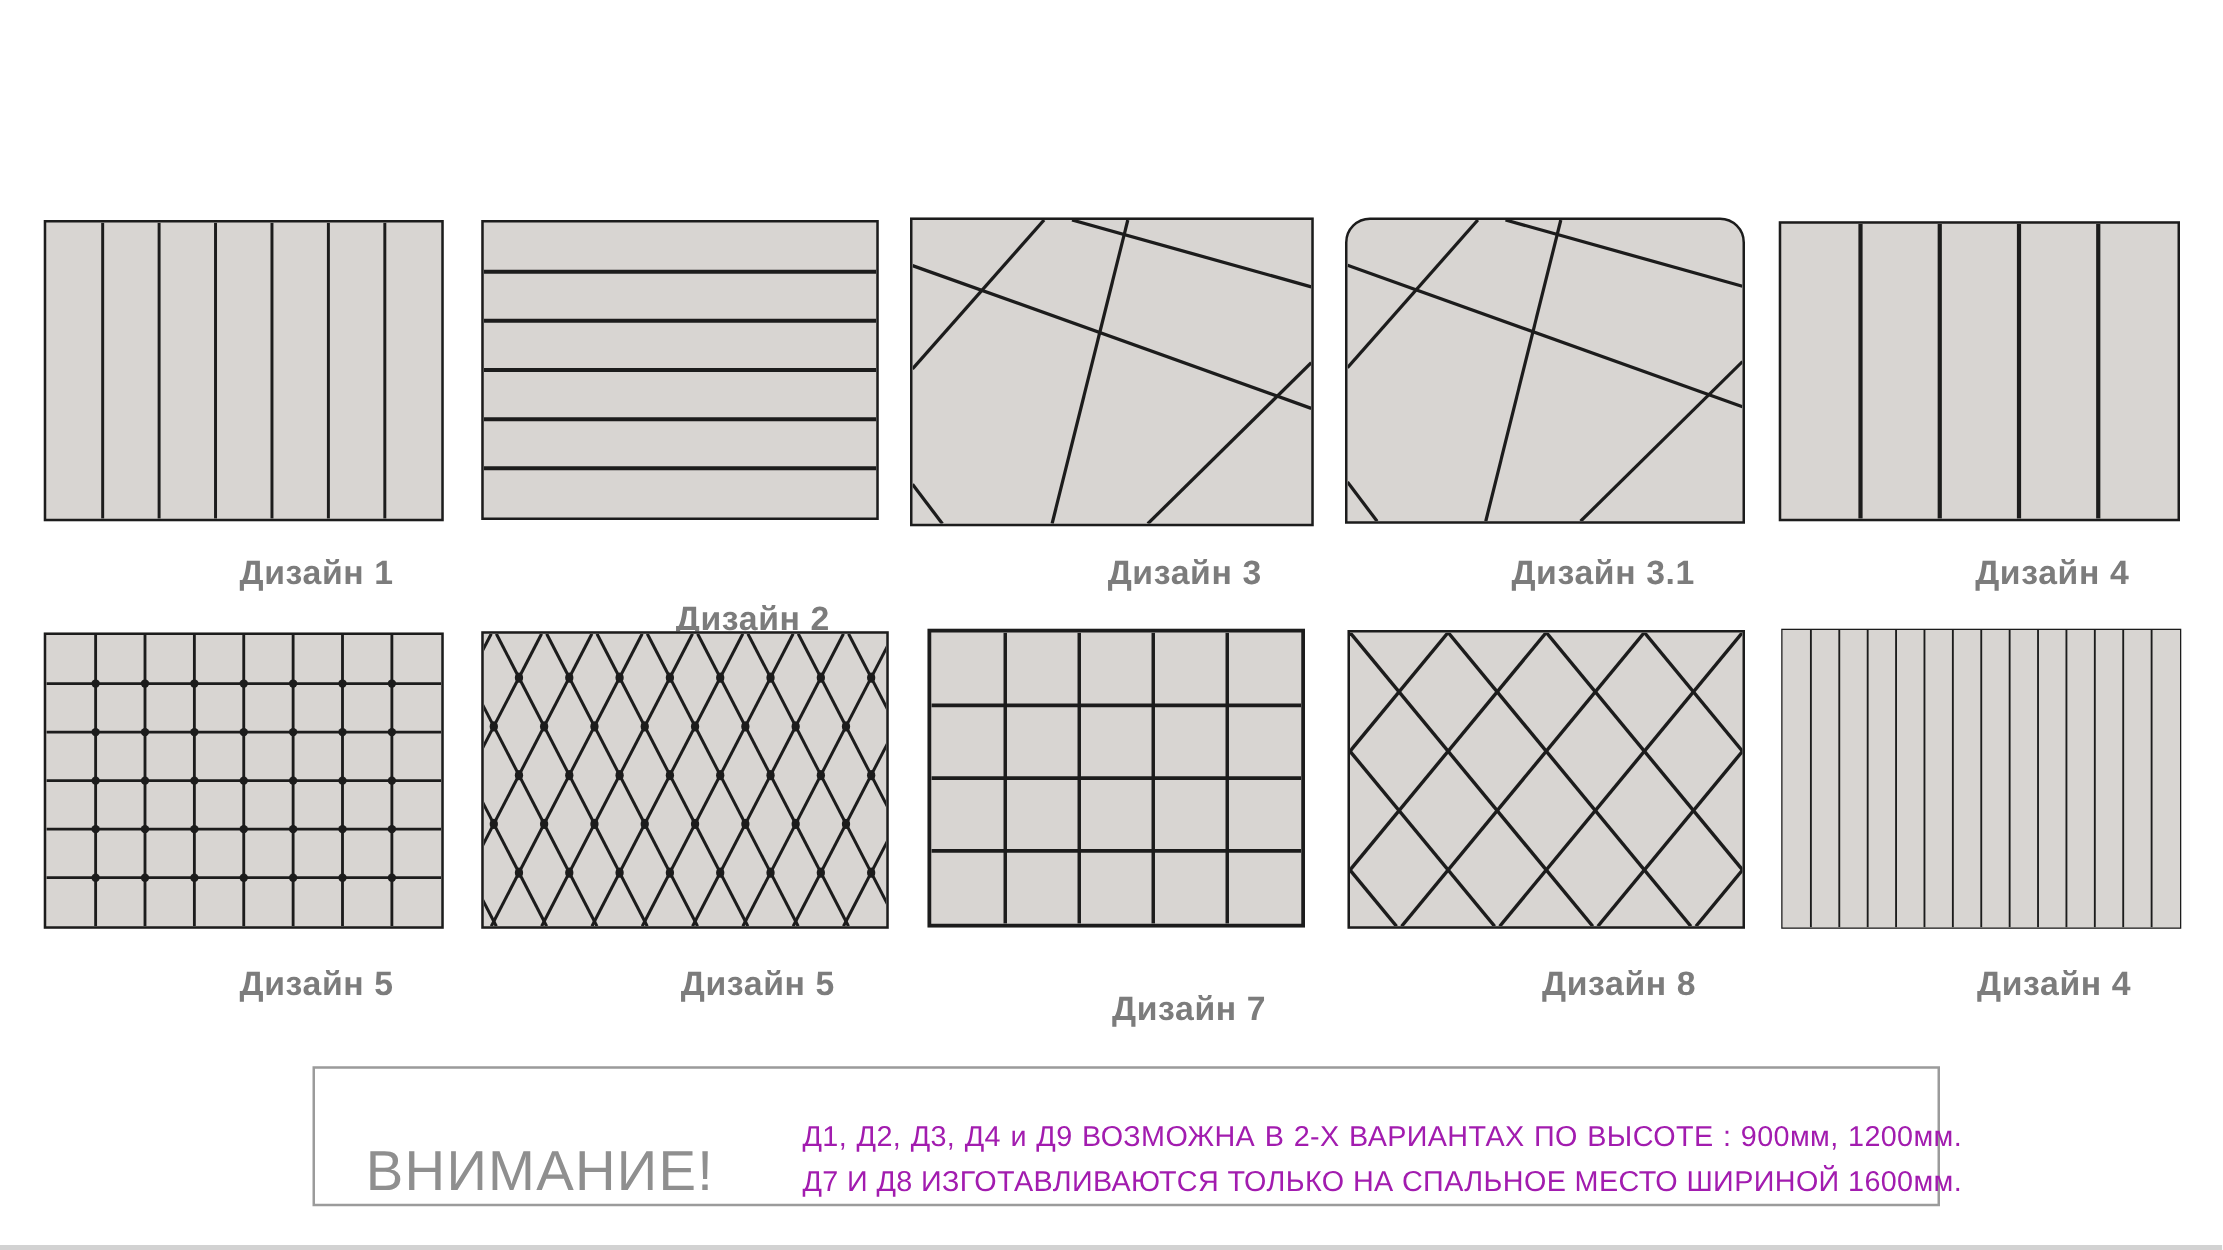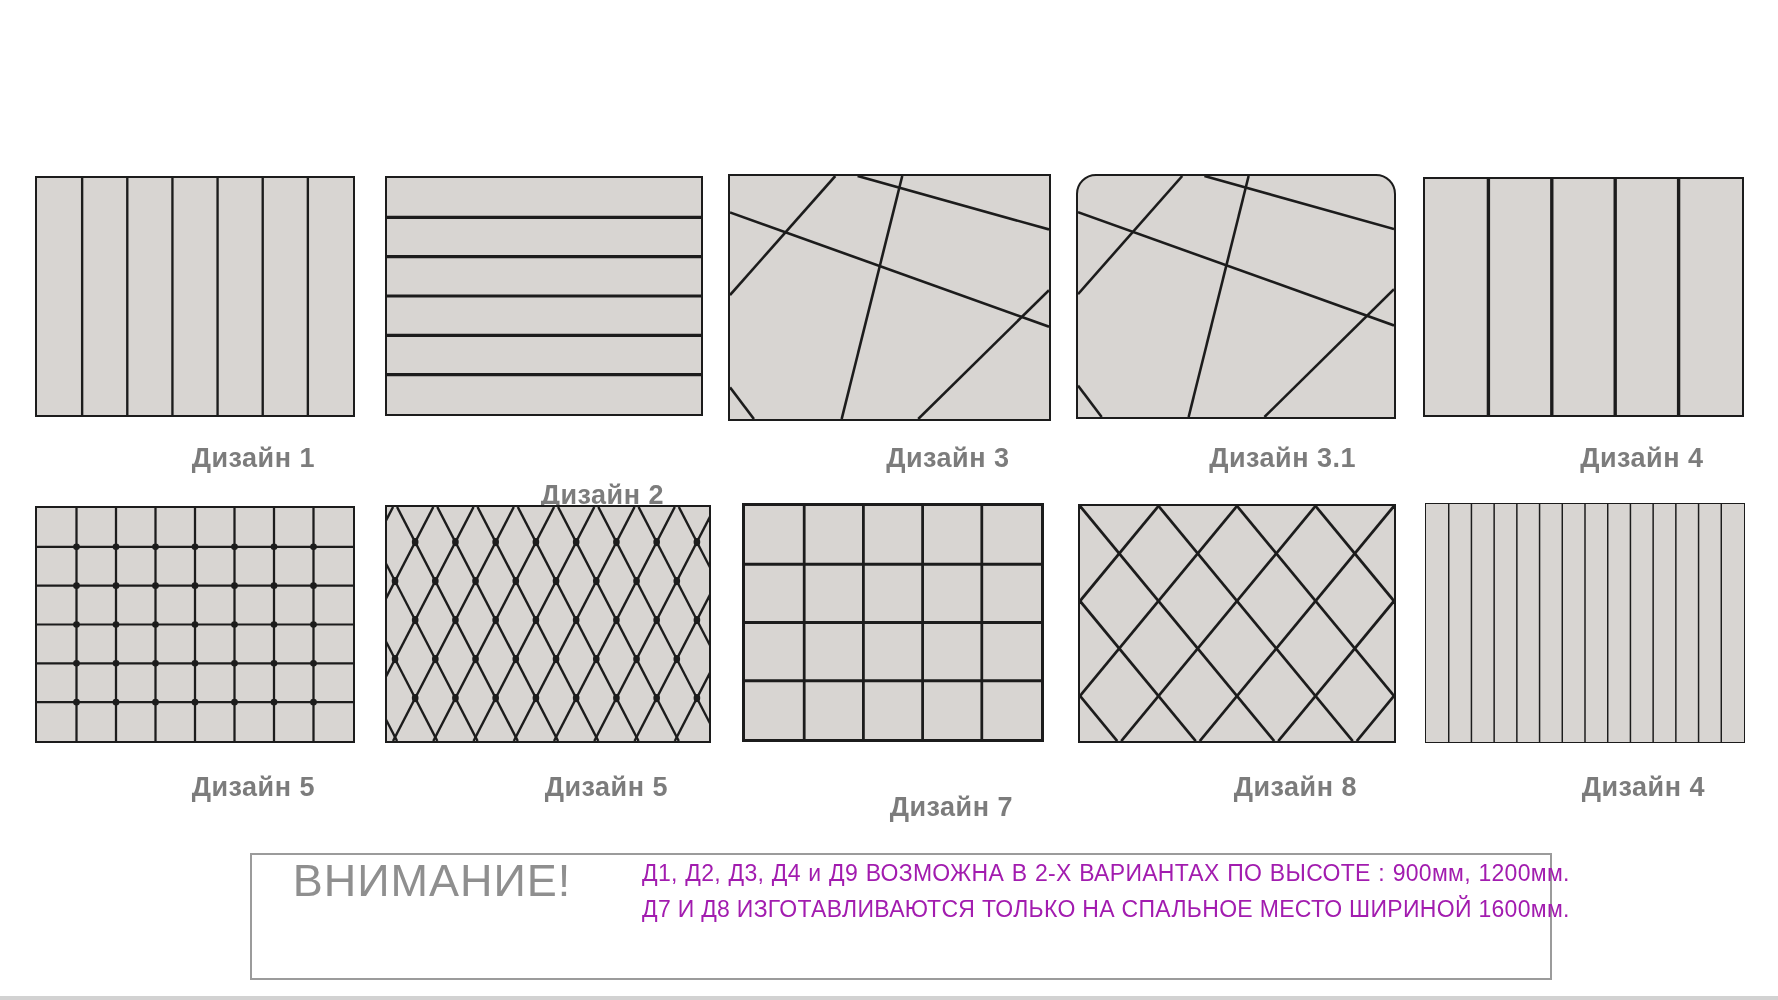--- a/index.html
+++ b/index.html
@@ -20,23 +20,23 @@
     overflow:hidden;
   }
   .swatch svg{display:block;width:100%;height:100%;}
 
   .design-label{
     position:absolute;width:240px;height:34px;line-height:34px;text-align:right;
     color:#7c7c7c;font-size:27px;font-weight:700;letter-spacing:0.5px;white-space:nowrap;
   }
 
   .notice{
-    position:absolute;left:250px;top:853px;width:1302px;height:127px;
+    position:absolute;left:250px;top:853px;width:1302px;height:112px;
     border:2px solid #9b9b9b;box-sizing:border-box;
-    display:flex;align-items:flex-start;
+    display:flex;align-items:flex-end;
   }
   .notice-heading{
     width:360px;flex:0 0 360px;text-align:center;
     color:#8f8f8f;font-size:45px;font-weight:400;letter-spacing:1px;white-space:nowrap;
   }
   .notice-lines{
     flex:1 1 auto;margin-right:30px;margin-left:30px;
     color:#a21caf;font-size:23px;font-weight:400;letter-spacing:0.3px;
   }
   .notice-line{

